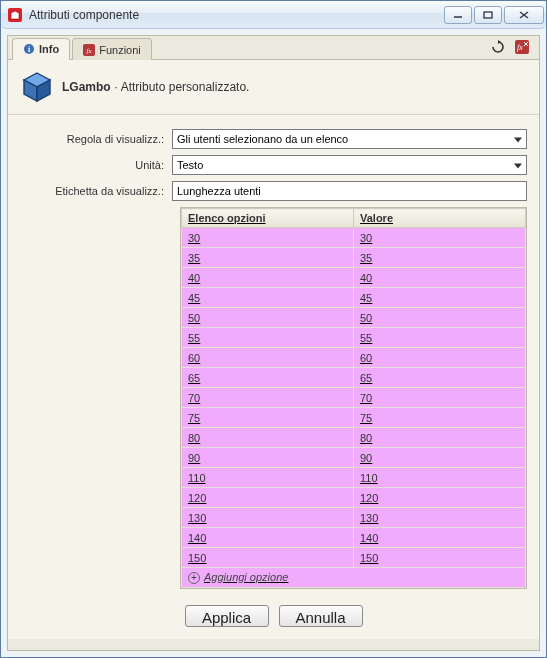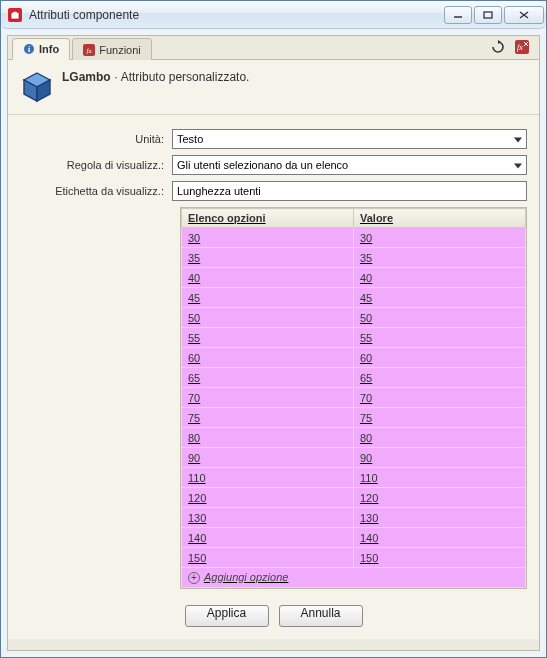--- a/index.html
+++ b/index.html
@@ -97,21 +97,21 @@
   margin-left:auto;
   display:flex;align-items:center;gap:6px;
   padding-right:4px;
   padding-bottom:3px;
 }
 .tool-btn {
   width:18px;height:18px;
   display:flex;align-items:center;justify-content:center;
 }
 .attr-header {
-  display:flex;align-items:flex-start;
+  display:flex;align-items:center;
   gap:8px;
   padding:10px 12px;
   background:#f5f3ea;
   border-bottom:1px solid #d7d4c4;
 }
 .cube-icon { width:34px;height:34px; }
 .attr-title { font-size:12px;color:#333; }
 .attr-title b { font-weight:bold; }
 .form-area {
   padding: 14px 12px 6px 12px;
@@ -194,23 +194,23 @@
   gap:10px;
   padding:10px 0 12px 0;
   background:#f5f3ea;
 }
 .btn {
   min-width:84px;
   height:22px;
   border:1px solid #8a8a8a;
   background:linear-gradient(to bottom,#fdfdfd,#e4e4e4);
   border-radius:3px;
-  font-size:12px;
+  font-size:15px;
   color:#222;
-  display:flex;align-items:flex-start;justify-content:center;
+  display:flex;align-items:flex-end;justify-content:center;
 }
 </style>
 </head>
 <body>
 
 <div class="window">
 
   <div class="titlebar">
     <span class="app-icon">
       <svg width="16" height="16" viewBox="0 0 16 16">
@@ -284,30 +284,30 @@
           </svg>
         </div>
         <div class="attr-title">
           <b>LGambo</b><span> · </span><span>Attributo personalizzato.</span>
         </div>
       </div>
 
       <div class="form-area">
 
         <div class="form-row">
+          <div class="form-label">Regola di visualizz.:</div>
+          <div class="form-field select-field">
+            <span>Gli utenti selezionano da un elenco</span>
+          </div>
+        </div>
+
+        <div class="form-row">
           <div class="form-label">Unità:</div>
           <div class="form-field select-field">
             <span>Testo</span>
-          </div>
-        </div>
-
-        <div class="form-row">
-          <div class="form-label">Regola di visualizz.:</div>
-          <div class="form-field select-field">
-            <span>Gli utenti selezionano da un elenco</span>
           </div>
         </div>
 
         <div class="form-row">
           <div class="form-label">Etichetta da visualizz.:</div>
           <div class="form-field">
             <span>Lunghezza utenti</span>
           </div>
         </div>
 

